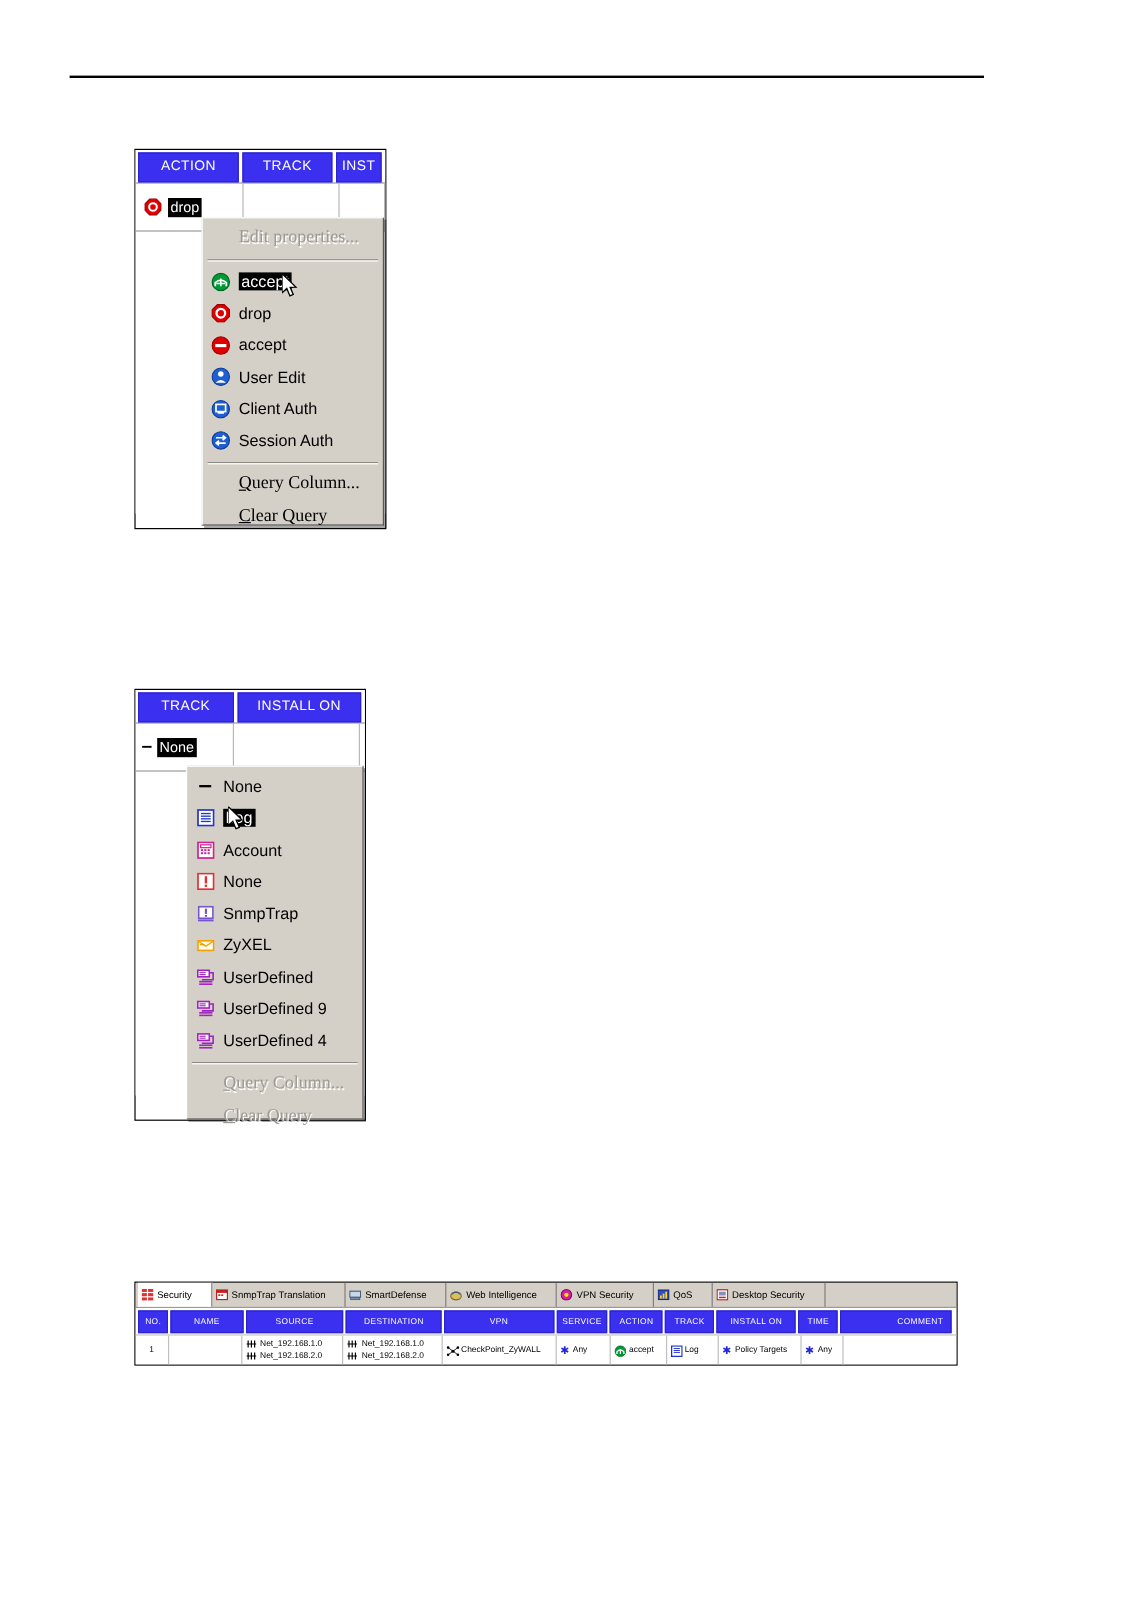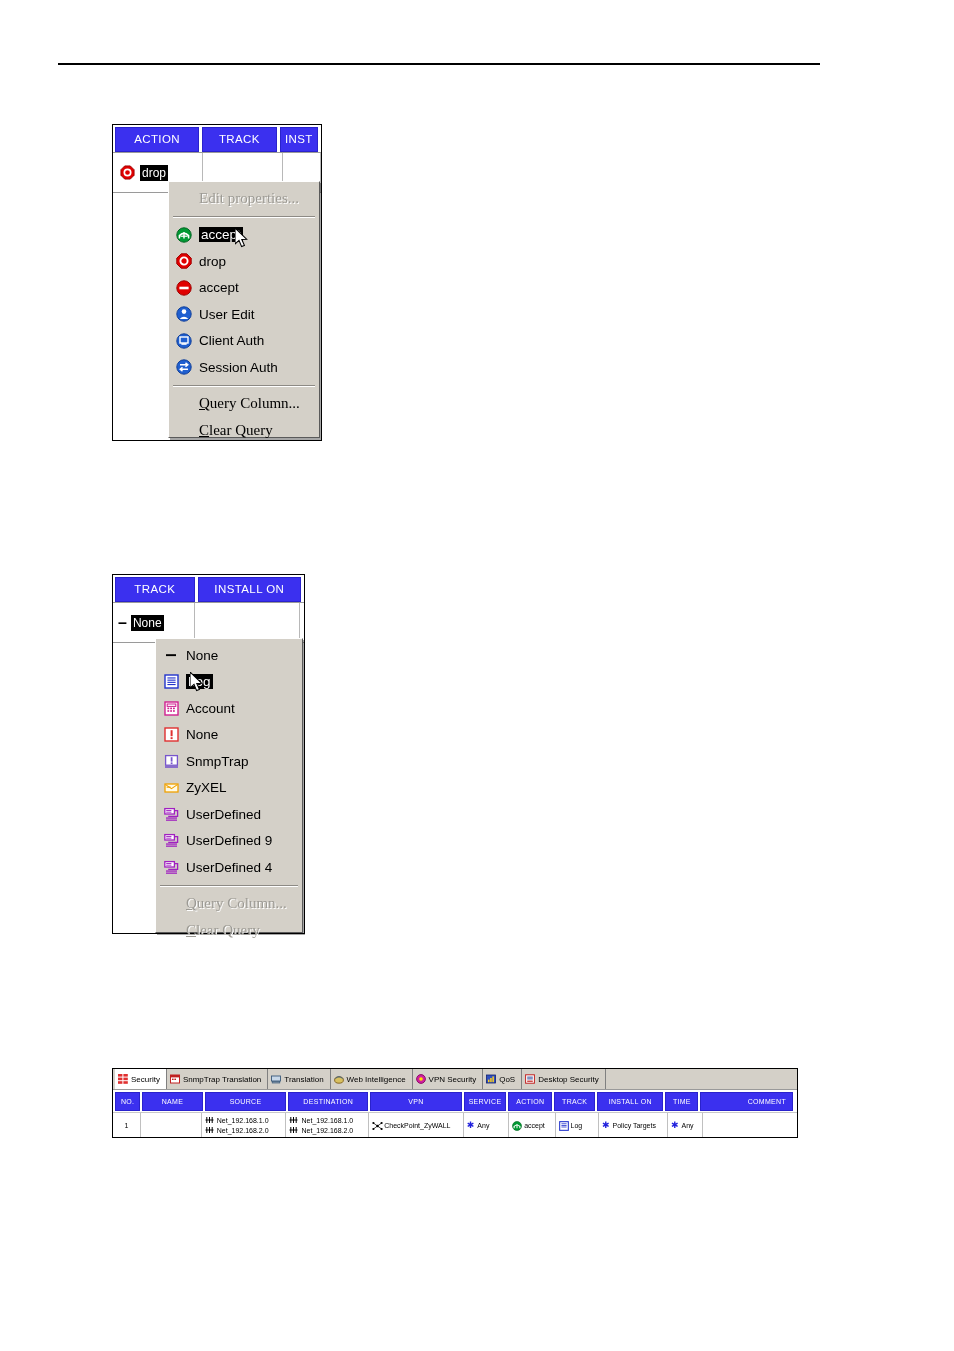--- a/index.html
+++ b/index.html
@@ -169,21 +169,21 @@
     align-items: stretch;
     background: #d4d0c8;
     height: 20px;
     padding-left: 2px;
     border-bottom: 1px solid #9a9a9a;
   }
   .cp-tab {
     display: flex;
     align-items: center;
     gap: 3px;
-    padding: 0 6px 0 3px;
+    padding: 0 16px 0 3px;
     font-size: 8px;
     color: #000;
     border-right: 1px solid #808080;
     white-space: nowrap;
   }
   .cp-tab.active {
     background: #ffffff;
   }
   .tab-ico {
     width: 10px; height: 10px;
@@ -536,21 +536,21 @@
       </span>
       <span>SnmpTrap Translation</span>
     </div>
     <div class="cp-tab">
       <span class="tab-ico">
         <svg width="10" height="10" viewBox="0 0 10 10">
           <rect x="0.5" y="2" width="9" height="5" fill="#c8d8e8" stroke="#3a5a7a" stroke-width="0.9"></rect>
           <rect x="1.2" y="7.4" width="7.6" height="1.6" fill="#8899aa" stroke="#3a5a7a" stroke-width="0.7"></rect>
         </svg>
       </span>
-      <span>Translation</span>
+      <span>SmartDefense</span>
     </div>
     <div class="cp-tab">
       <span class="tab-ico">
         <svg width="10" height="10" viewBox="0 0 10 10">
           <ellipse cx="5" cy="6" rx="4.4" ry="3.2" fill="#d8c060" stroke="#806020" stroke-width="0.9"></ellipse>
           <path d="M1.4 4.6 Q5 0.8 8.6 4.6" fill="none" stroke="#406080" stroke-width="1"></path>
         </svg>
       </span>
       <span>Web Intelligence</span>
     </div>

